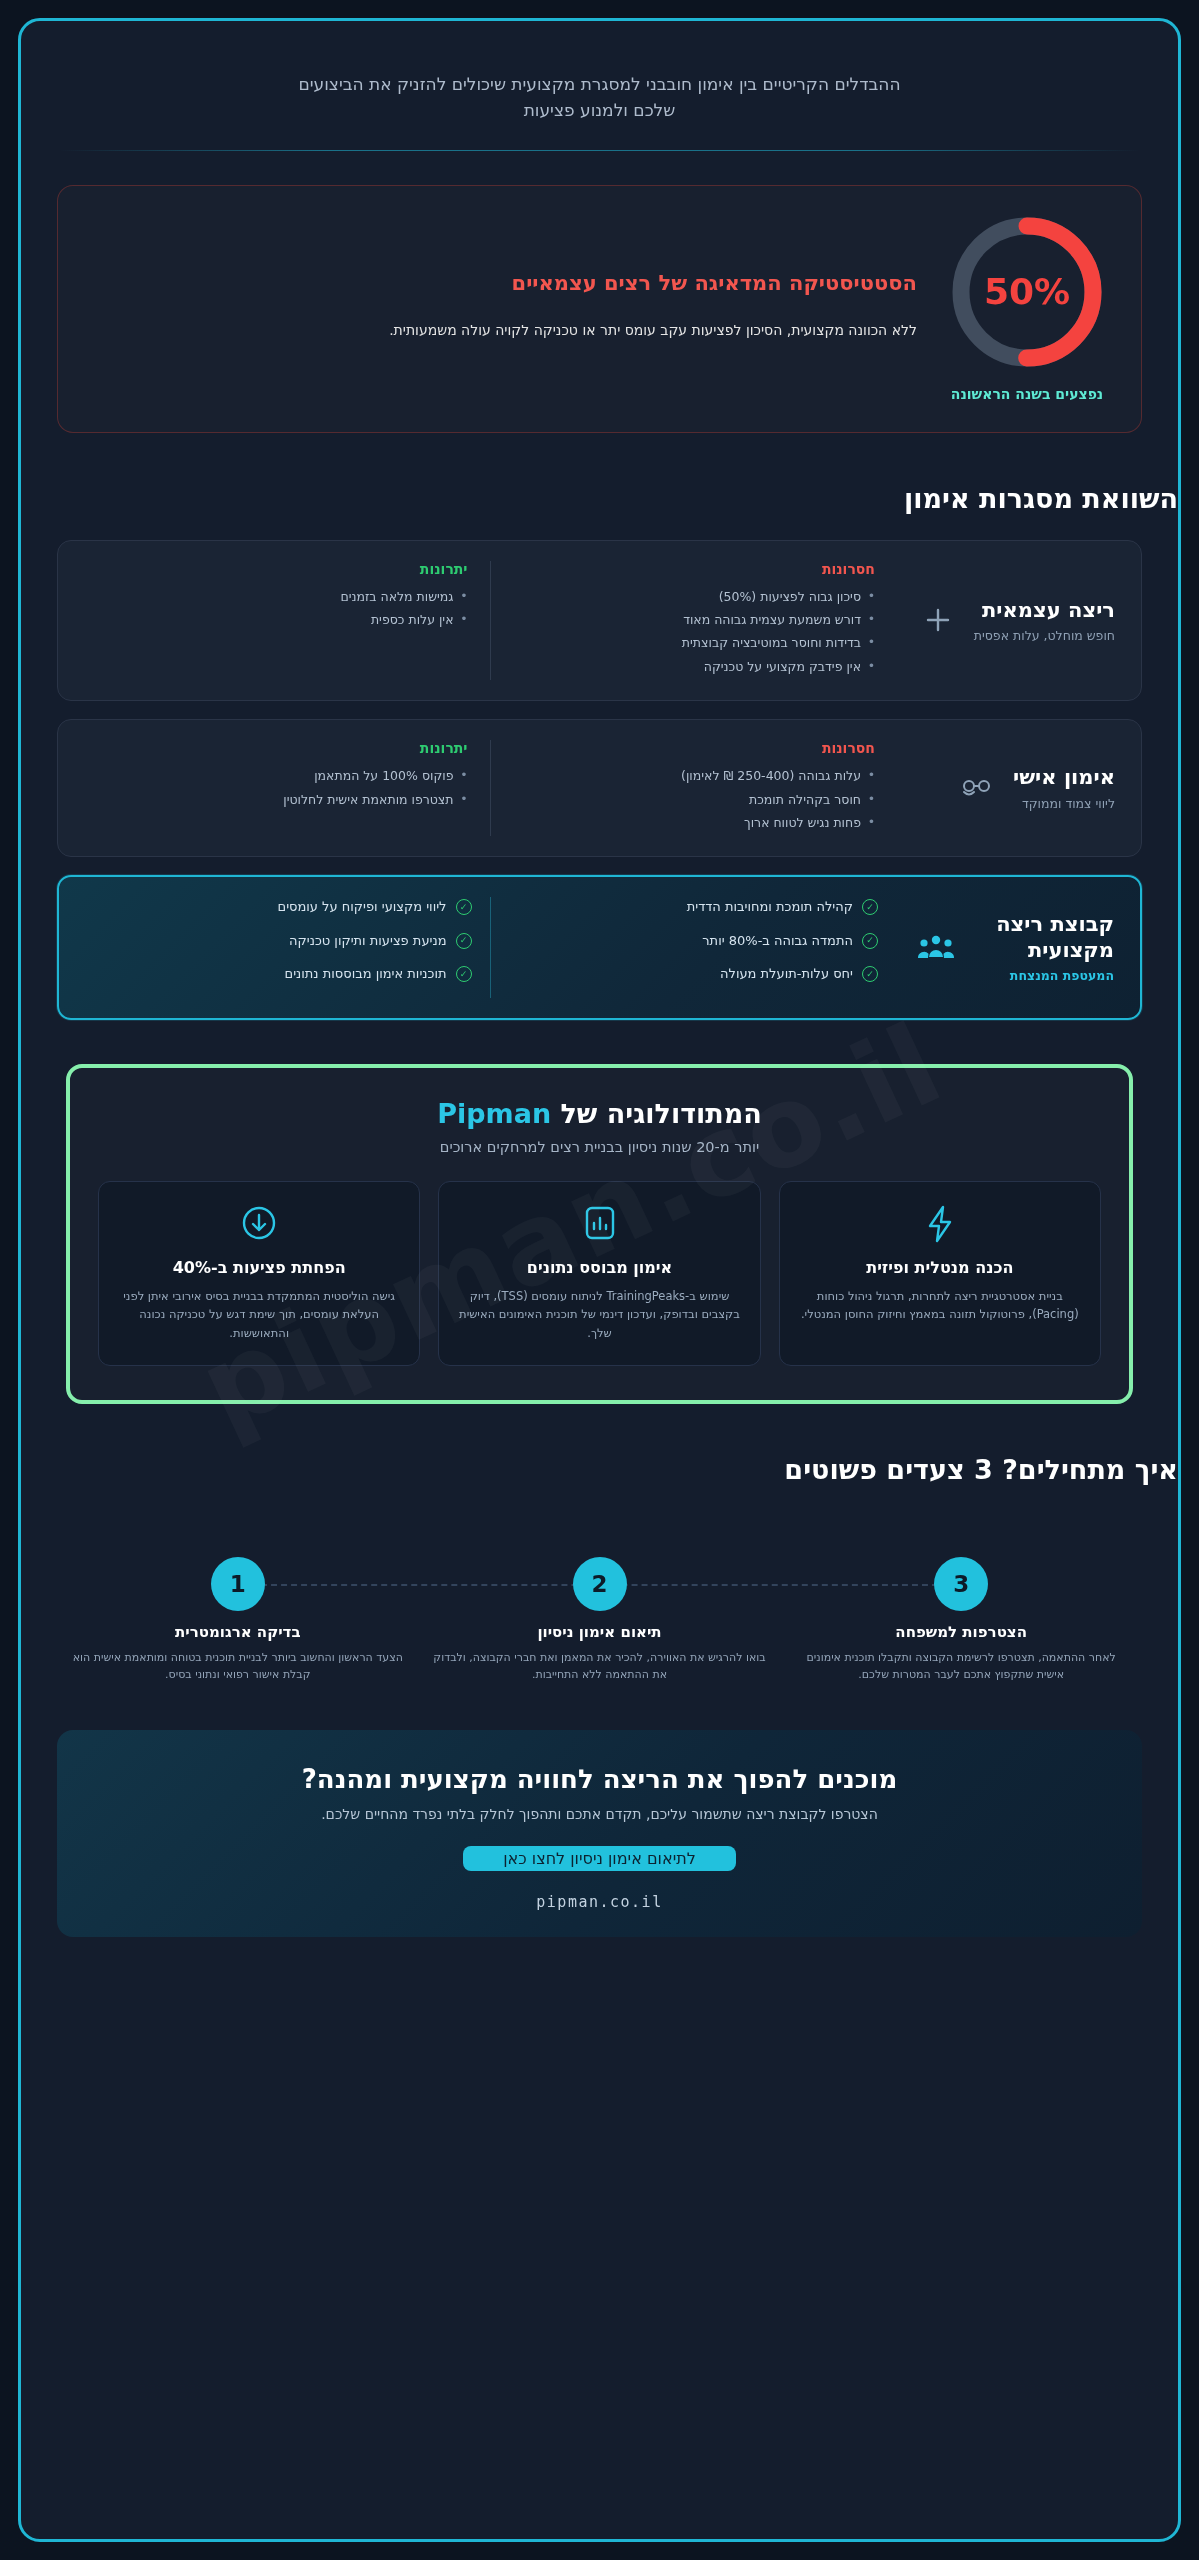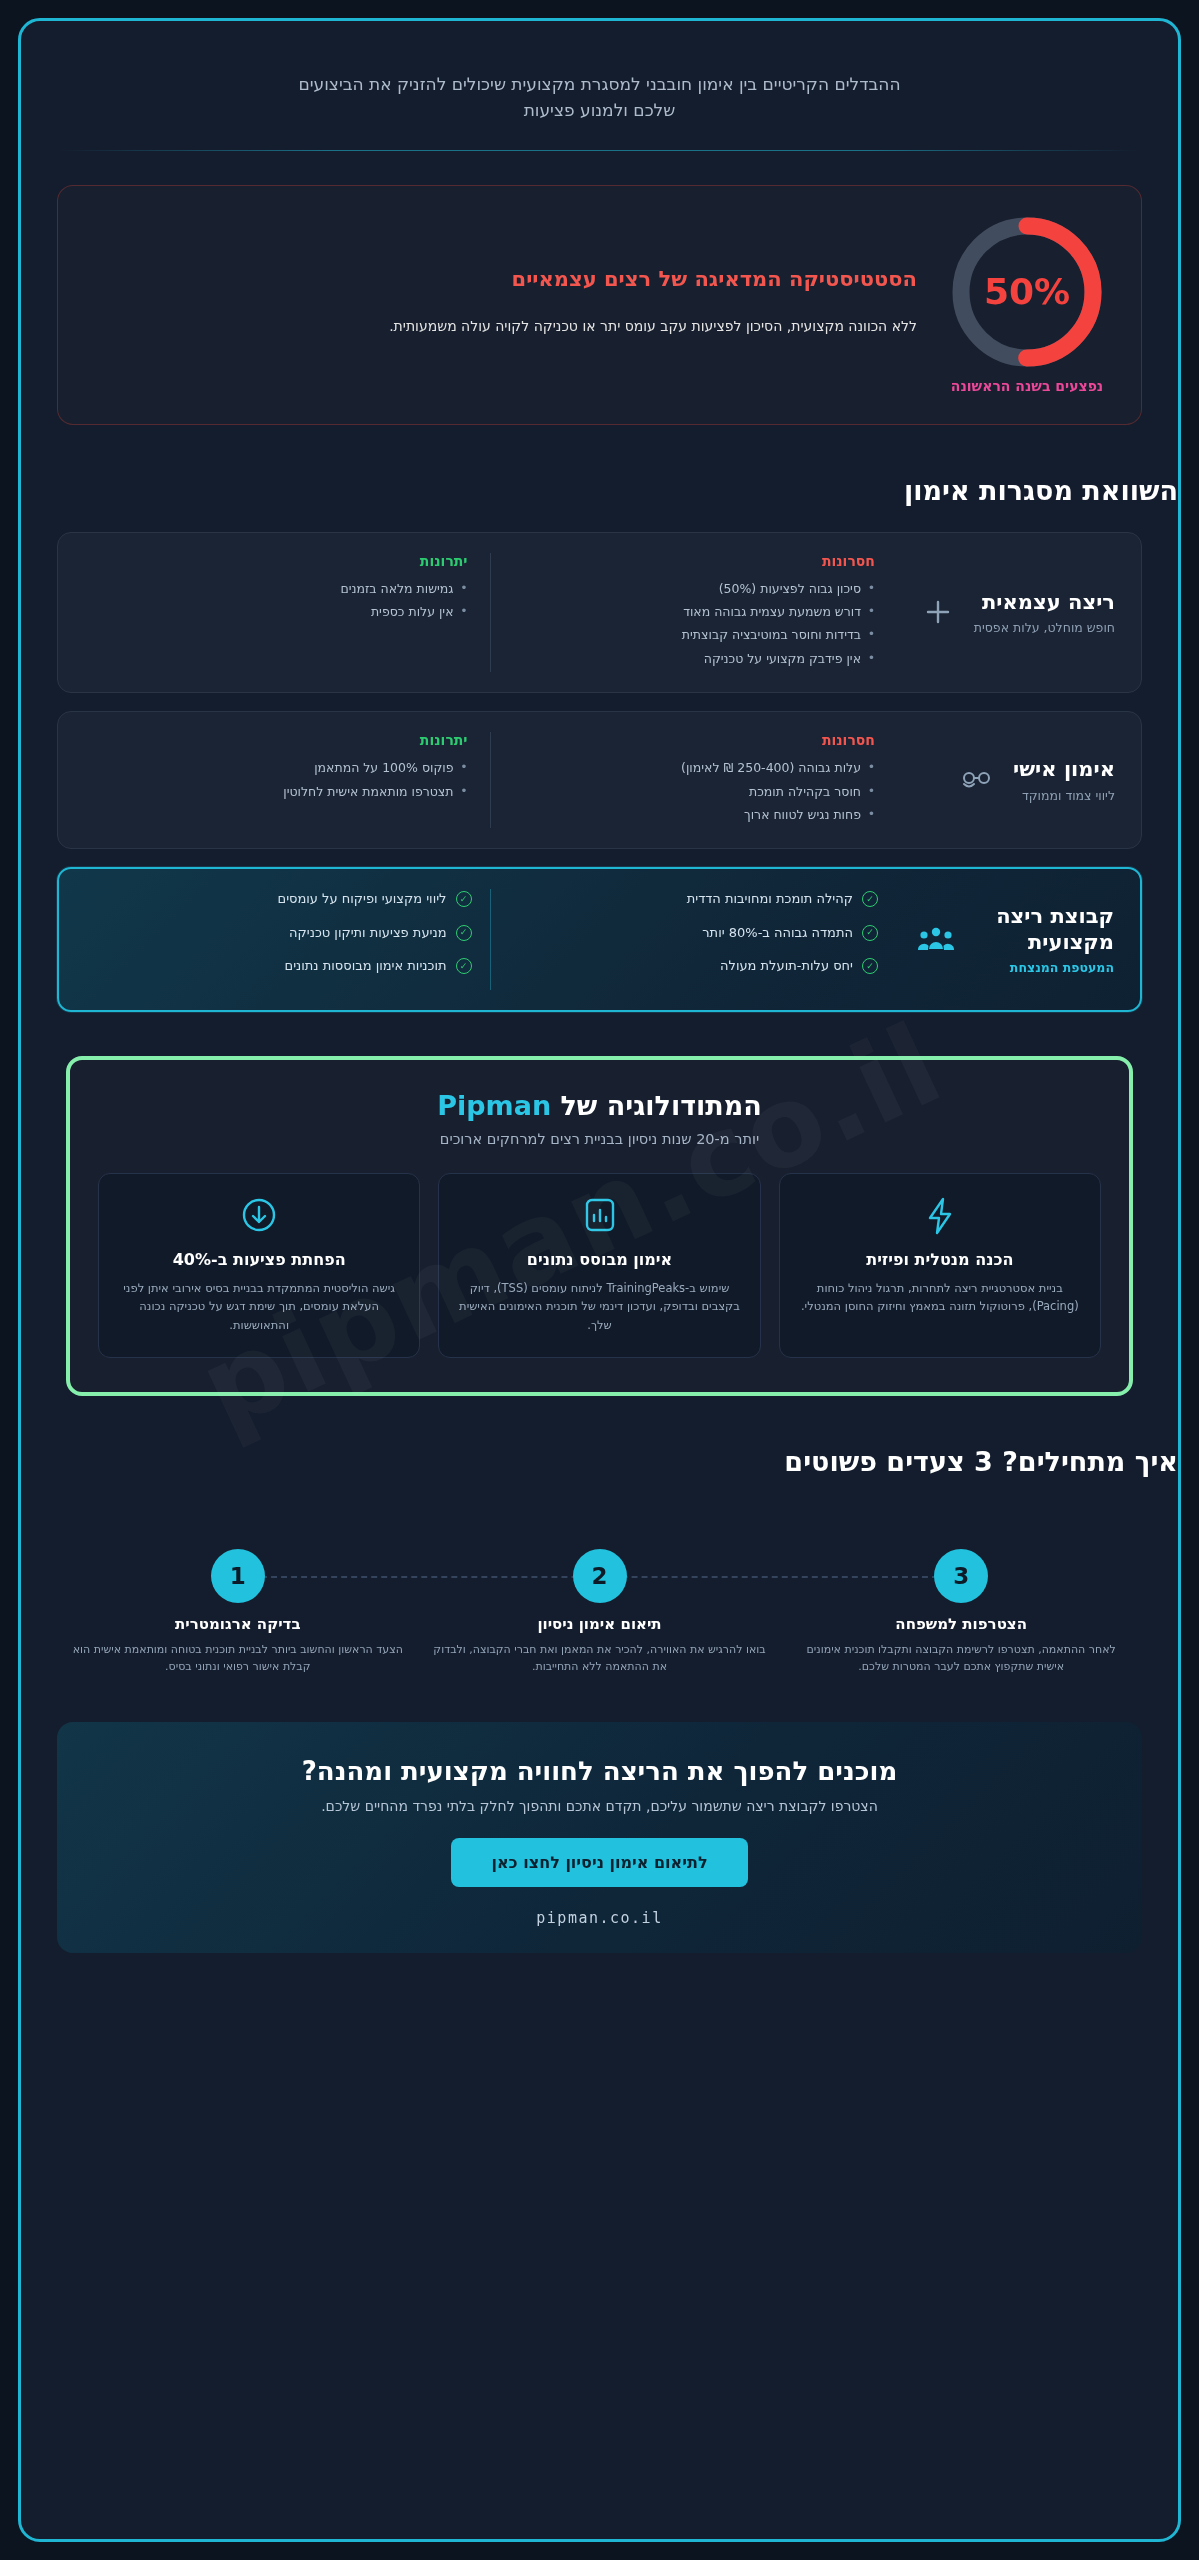--- a/index.html
+++ b/index.html
@@ -81,22 +81,22 @@
   .donut-wrap { flex: 0 0 auto; text-align: center; }
   .donut { position: relative; width: 160px; height: 160px; }
   .donut svg { transform: rotate(-90deg); }
   .donut .val {
     position: absolute; inset: 0;
     display: flex; align-items: center; justify-content: center;
     font-size: 36px; font-weight: 700; color: #f4433f;
     direction: ltr;
   }
   .donut-label {
-    margin-top: 6px;
-    font-size: 14px; font-weight: 700; color: #ec4899;
+    margin-top: 14px;
+    font-size: 14px; font-weight: 700; color: #5eead4;
   }
   .stat-text { flex: 1 1 auto; text-align: right; }
   .stat-text h3 { font-size: 21px; color: #f2564f; font-weight: 700; }
   .stat-text p { margin-top: 25px; font-size: 14px; color: #e5e5e5; line-height: 1.55; }
 
   
   .section-title {
     color: #ffffff;
     font-size: 27px;
     font-weight: 700;
@@ -222,22 +222,22 @@
     text-align: center;
   }
   .cta h2 { font-size: 26px; font-weight: 700; color: #ffffff; }
   .cta p { font-size: 14px; color: #b6c6d6; margin-top: 12px; }
   .cta-btn {
     display: inline-block;
     margin-top: 24px;
     background: #22c1dd;
     color: #0c2230;
     font-size: 16px;
-    font-weight: 700;
-    padding: 15px 40px;
+    font-weight: 400;
+    padding: 3px 40px;
     border-radius: 8px;
     border: none;
     cursor: pointer;
     font-family: inherit;
   }
   .cta-url {
     margin-top: 22px;
     font-family: "DejaVu Sans Mono", "Liberation Mono", monospace;
     font-size: 15px;
     color: #c3d2e0;

